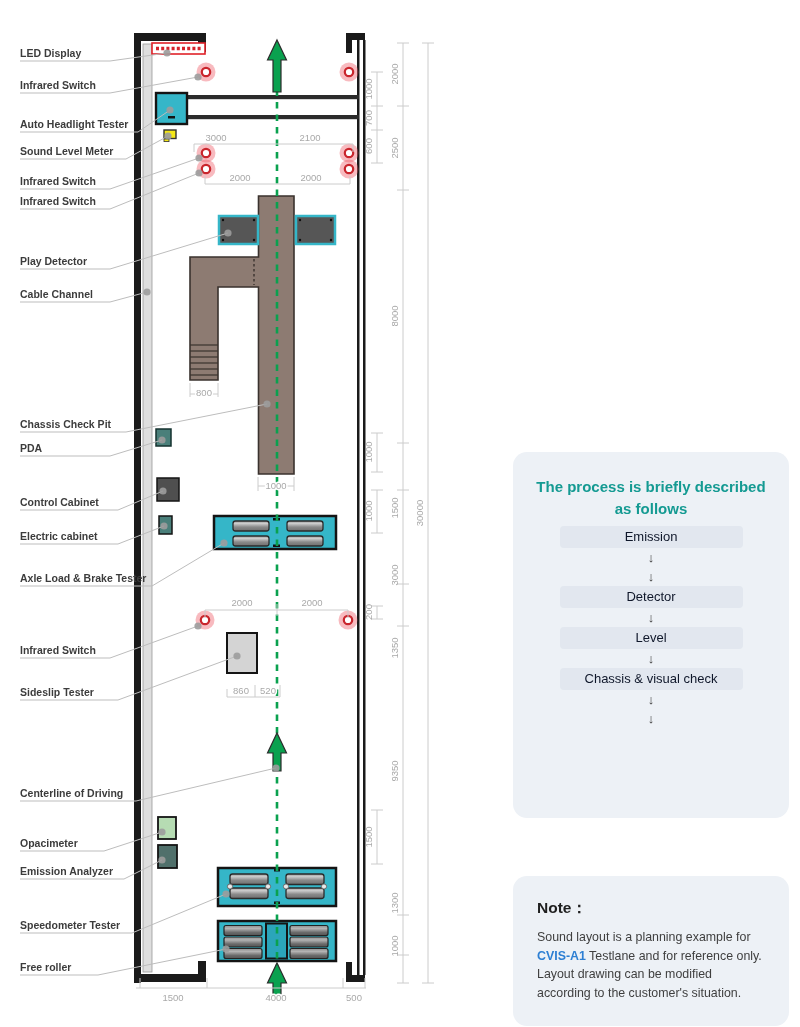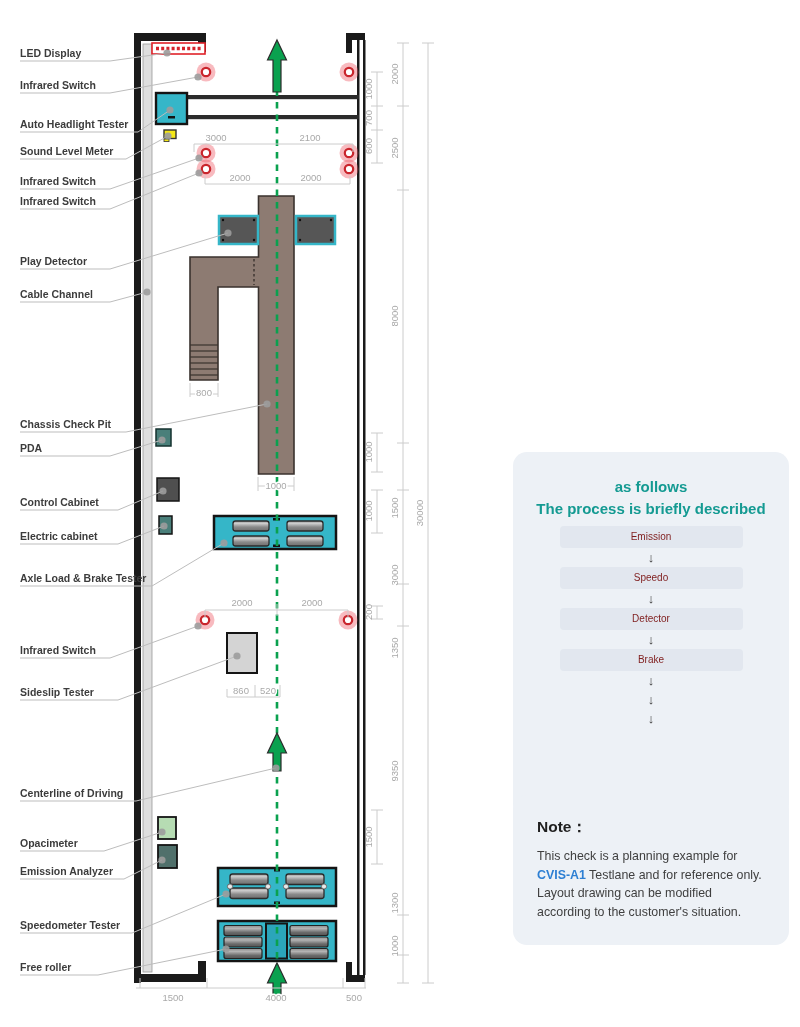--- a/index.html
+++ b/index.html
@@ -10,24 +10,24 @@
   .dim{font-size:9.5px;fill:#a9a9a9;font-weight:400;}
   .halo{paint-order:stroke;stroke:#ffffff;stroke-width:3px;}
   .leader{stroke:#bdbdbd;stroke-width:1;fill:none;}
   .ldot{fill:#9c9c9c;opacity:.9;}
   .dimline{stroke:#cccccc;stroke-width:1;fill:none;}
   .panel{position:absolute;left:513px;width:276px;background:#edf1f6;border-radius:14px;box-sizing:border-box;}
   #process-panel{top:452px;height:366px;}
   #process-title{padding:24px 18px 6px 18px;text-align:center;font-size:15px;font-weight:700;
                  color:#149a92;line-height:1.45;}
   .pill{width:183px;height:22px;margin:0 auto;background:#e2e7ef;border-radius:4px;
-        display:flex;align-items:center;justify-content:center;font-size:10px;color:#7f1d1d;}
+        display:flex;align-items:center;justify-content:center;font-size:13px;color:#0f172a;}
   .flow-arrow{height:19px;display:flex;align-items:center;justify-content:center;
               font-size:13px;color:#3a3a3a;font-weight:700;}
-  #note-panel{top:795px;height:150px;padding:22px 24px;}
+  #note-panel{top:876px;height:150px;padding:22px 24px;}
   #note-title{font-size:15.5px;font-weight:700;color:#1f1f1f;}
   #note-body{margin-top:9px;font-size:12.4px;color:#3f3f3f;line-height:1.5;}
   #note-highlight{color:#2d7fd3;font-weight:700;}
 </style>
 </head>
 <body>
 
 <div id="stage">
 
 <svg width="460" height="1027" viewBox="0 0 460 1027">
@@ -408,36 +408,36 @@
   <g>
     <polyline class="leader" points="20,975 98,975 226,949"></polyline>
         <circle class="ldot" cx="226" cy="949" r="3.6"></circle>
     <text class="lbl" x="20" y="971">Free roller</text>
       </g>
 </svg>
 
 
 <div class="panel" id="process-panel">
   <div id="process-title">
+    <div>The process is briefly described</div>
     <div>as follows</div>
-    <div>The process is briefly described</div>
   </div>
   <div>
     <div class="pill">Emission</div>
     <div class="flow-arrow">↓</div>
-    <div class="pill">Speedo</div>
     <div class="flow-arrow">↓</div>
     <div class="pill">Detector</div>
     <div class="flow-arrow">↓</div>
-    <div class="pill">Brake</div>
-    <div class="flow-arrow">↓</div>
+    <div class="pill">Level</div>
+    <div class="flow-arrow">↓</div>
+    <div class="pill">Chassis &amp; visual check</div>
     <div class="flow-arrow">↓</div>
     <div class="flow-arrow">↓</div>
   </div>
 </div>
 
 
 <div class="panel" id="note-panel">
   <div id="note-title">Note：</div>
-  <div id="note-body"><span>This check is a planning example for </span><span id="note-highlight">CVIS-A1</span><span> Testlane and for reference only. Layout drawing can be modified according to the customer's situation.</span></div>
+  <div id="note-body"><span>Sound layout is a planning example for </span><span id="note-highlight">CVIS-A1</span><span> Testlane and for reference only. Layout drawing can be modified according to the customer's situation.</span></div>
 </div>
 
 </div>
 
 </body></html>

